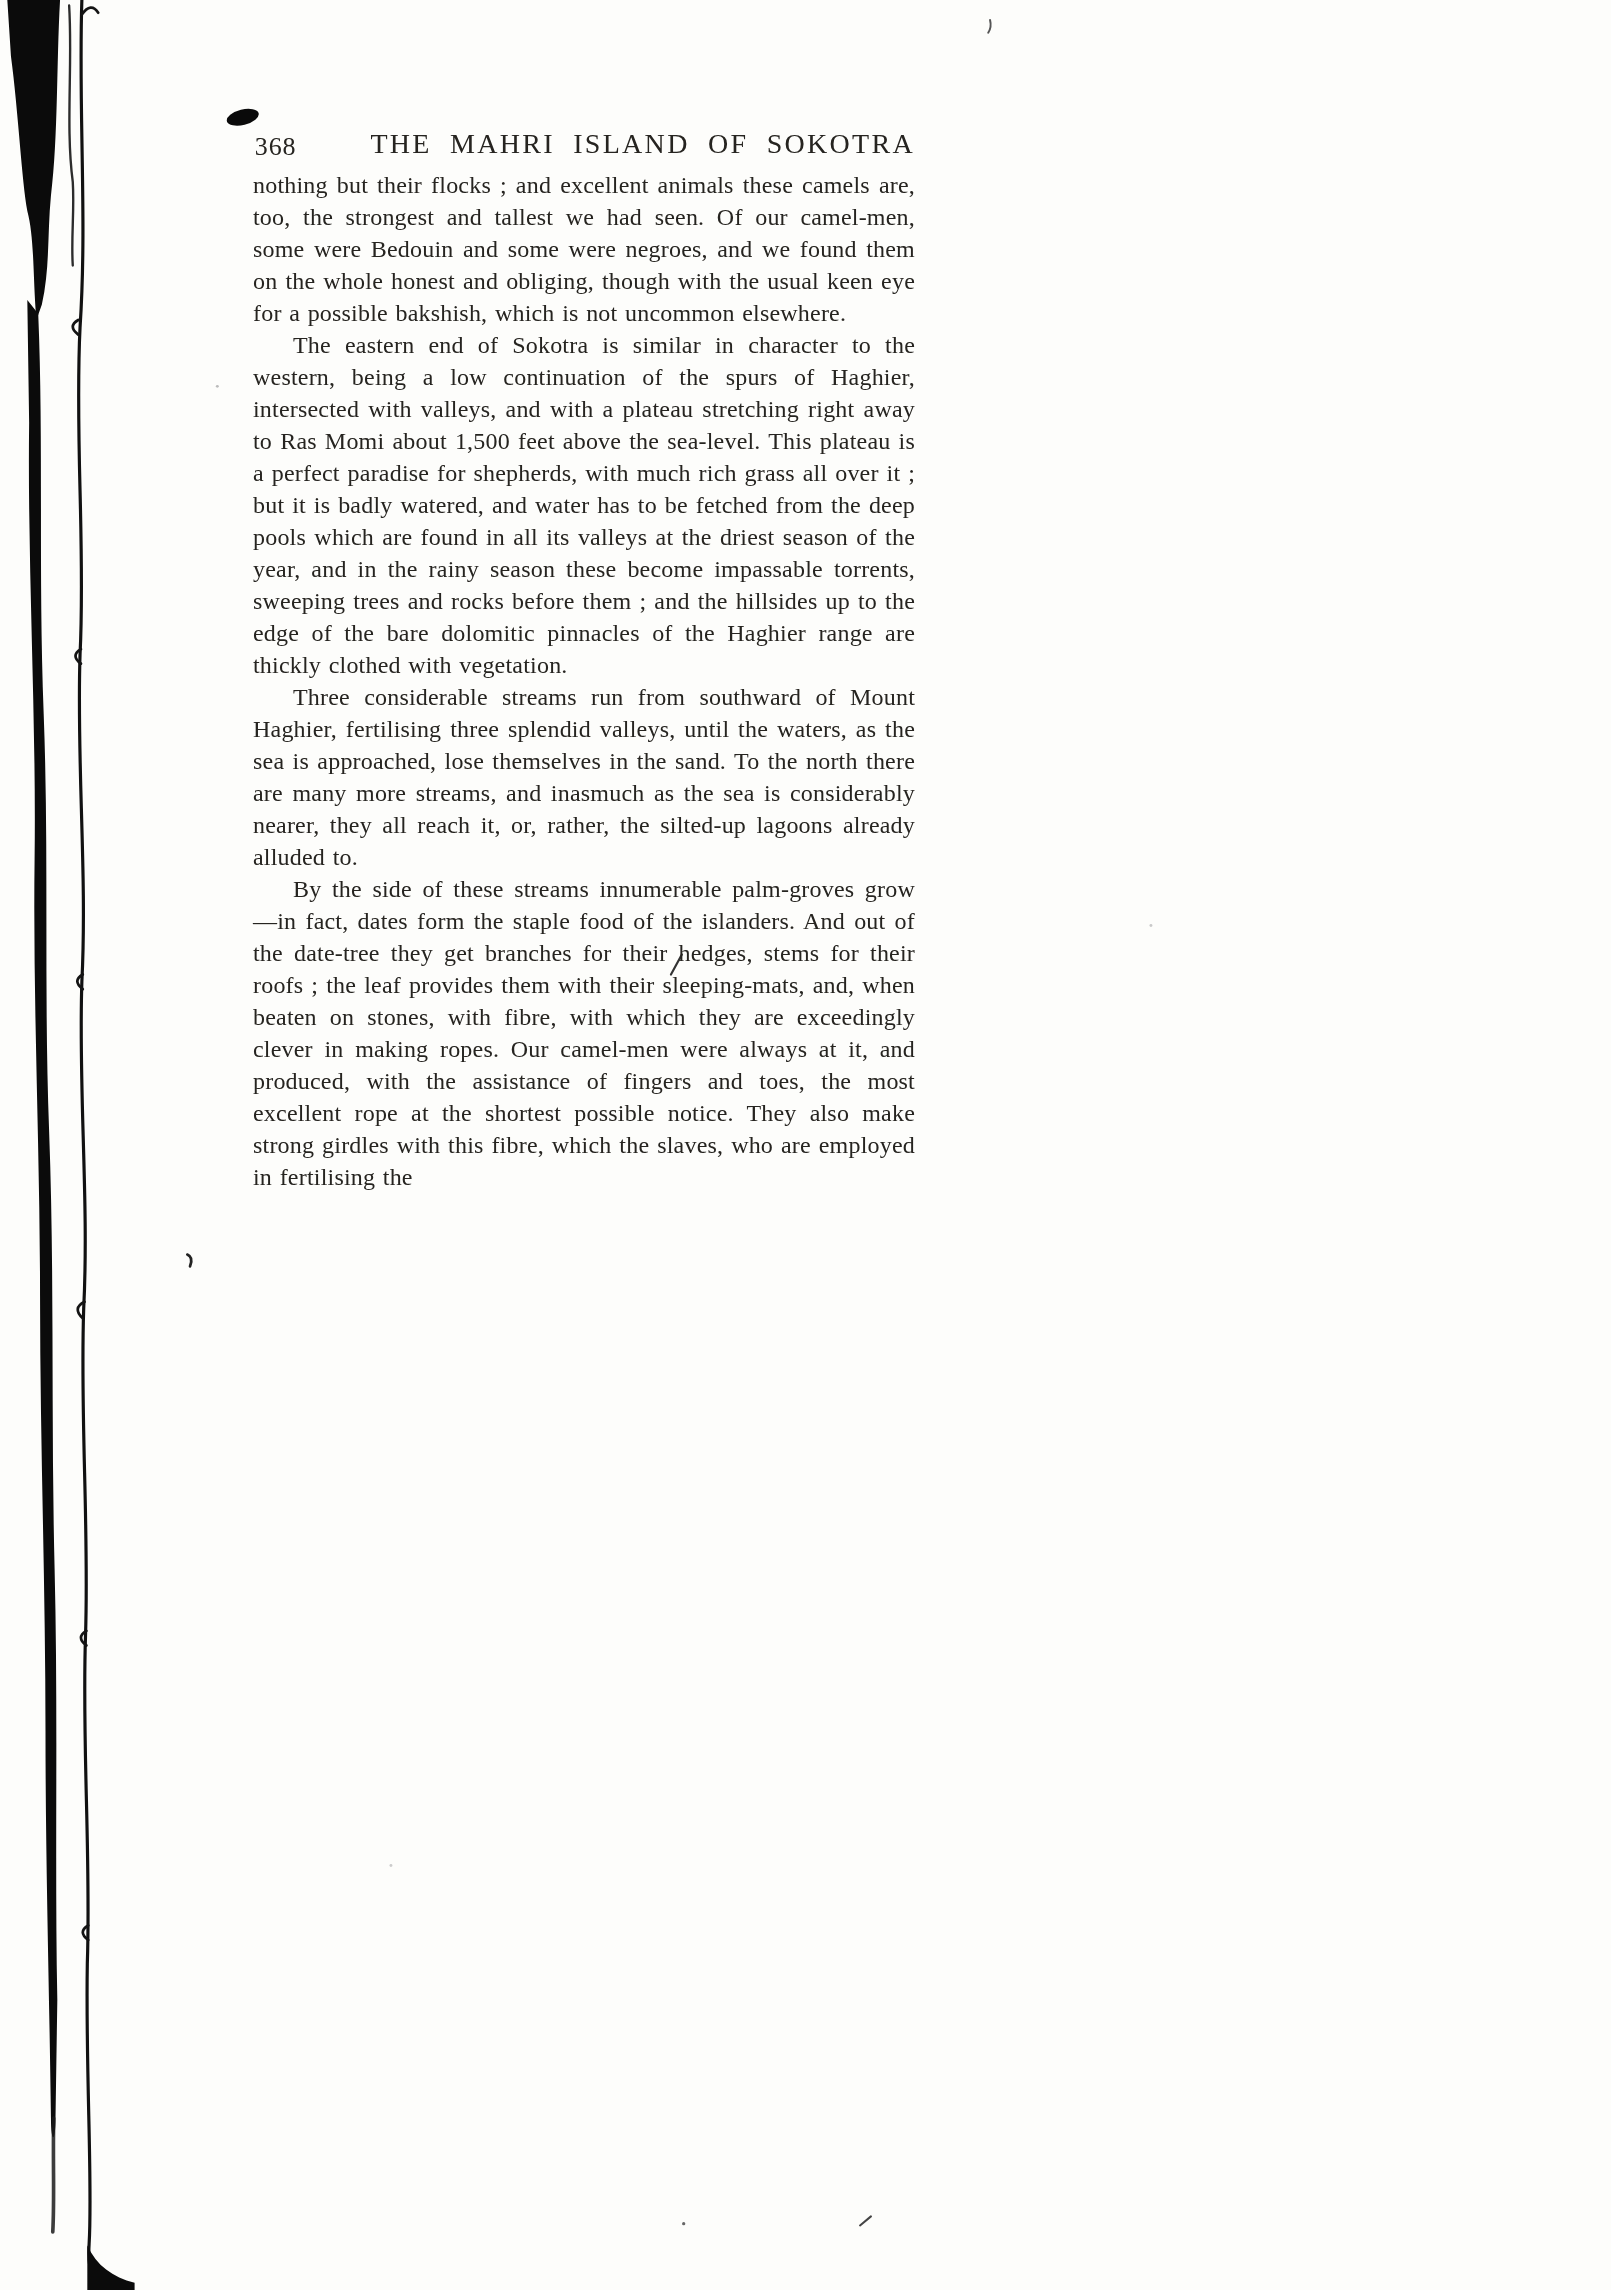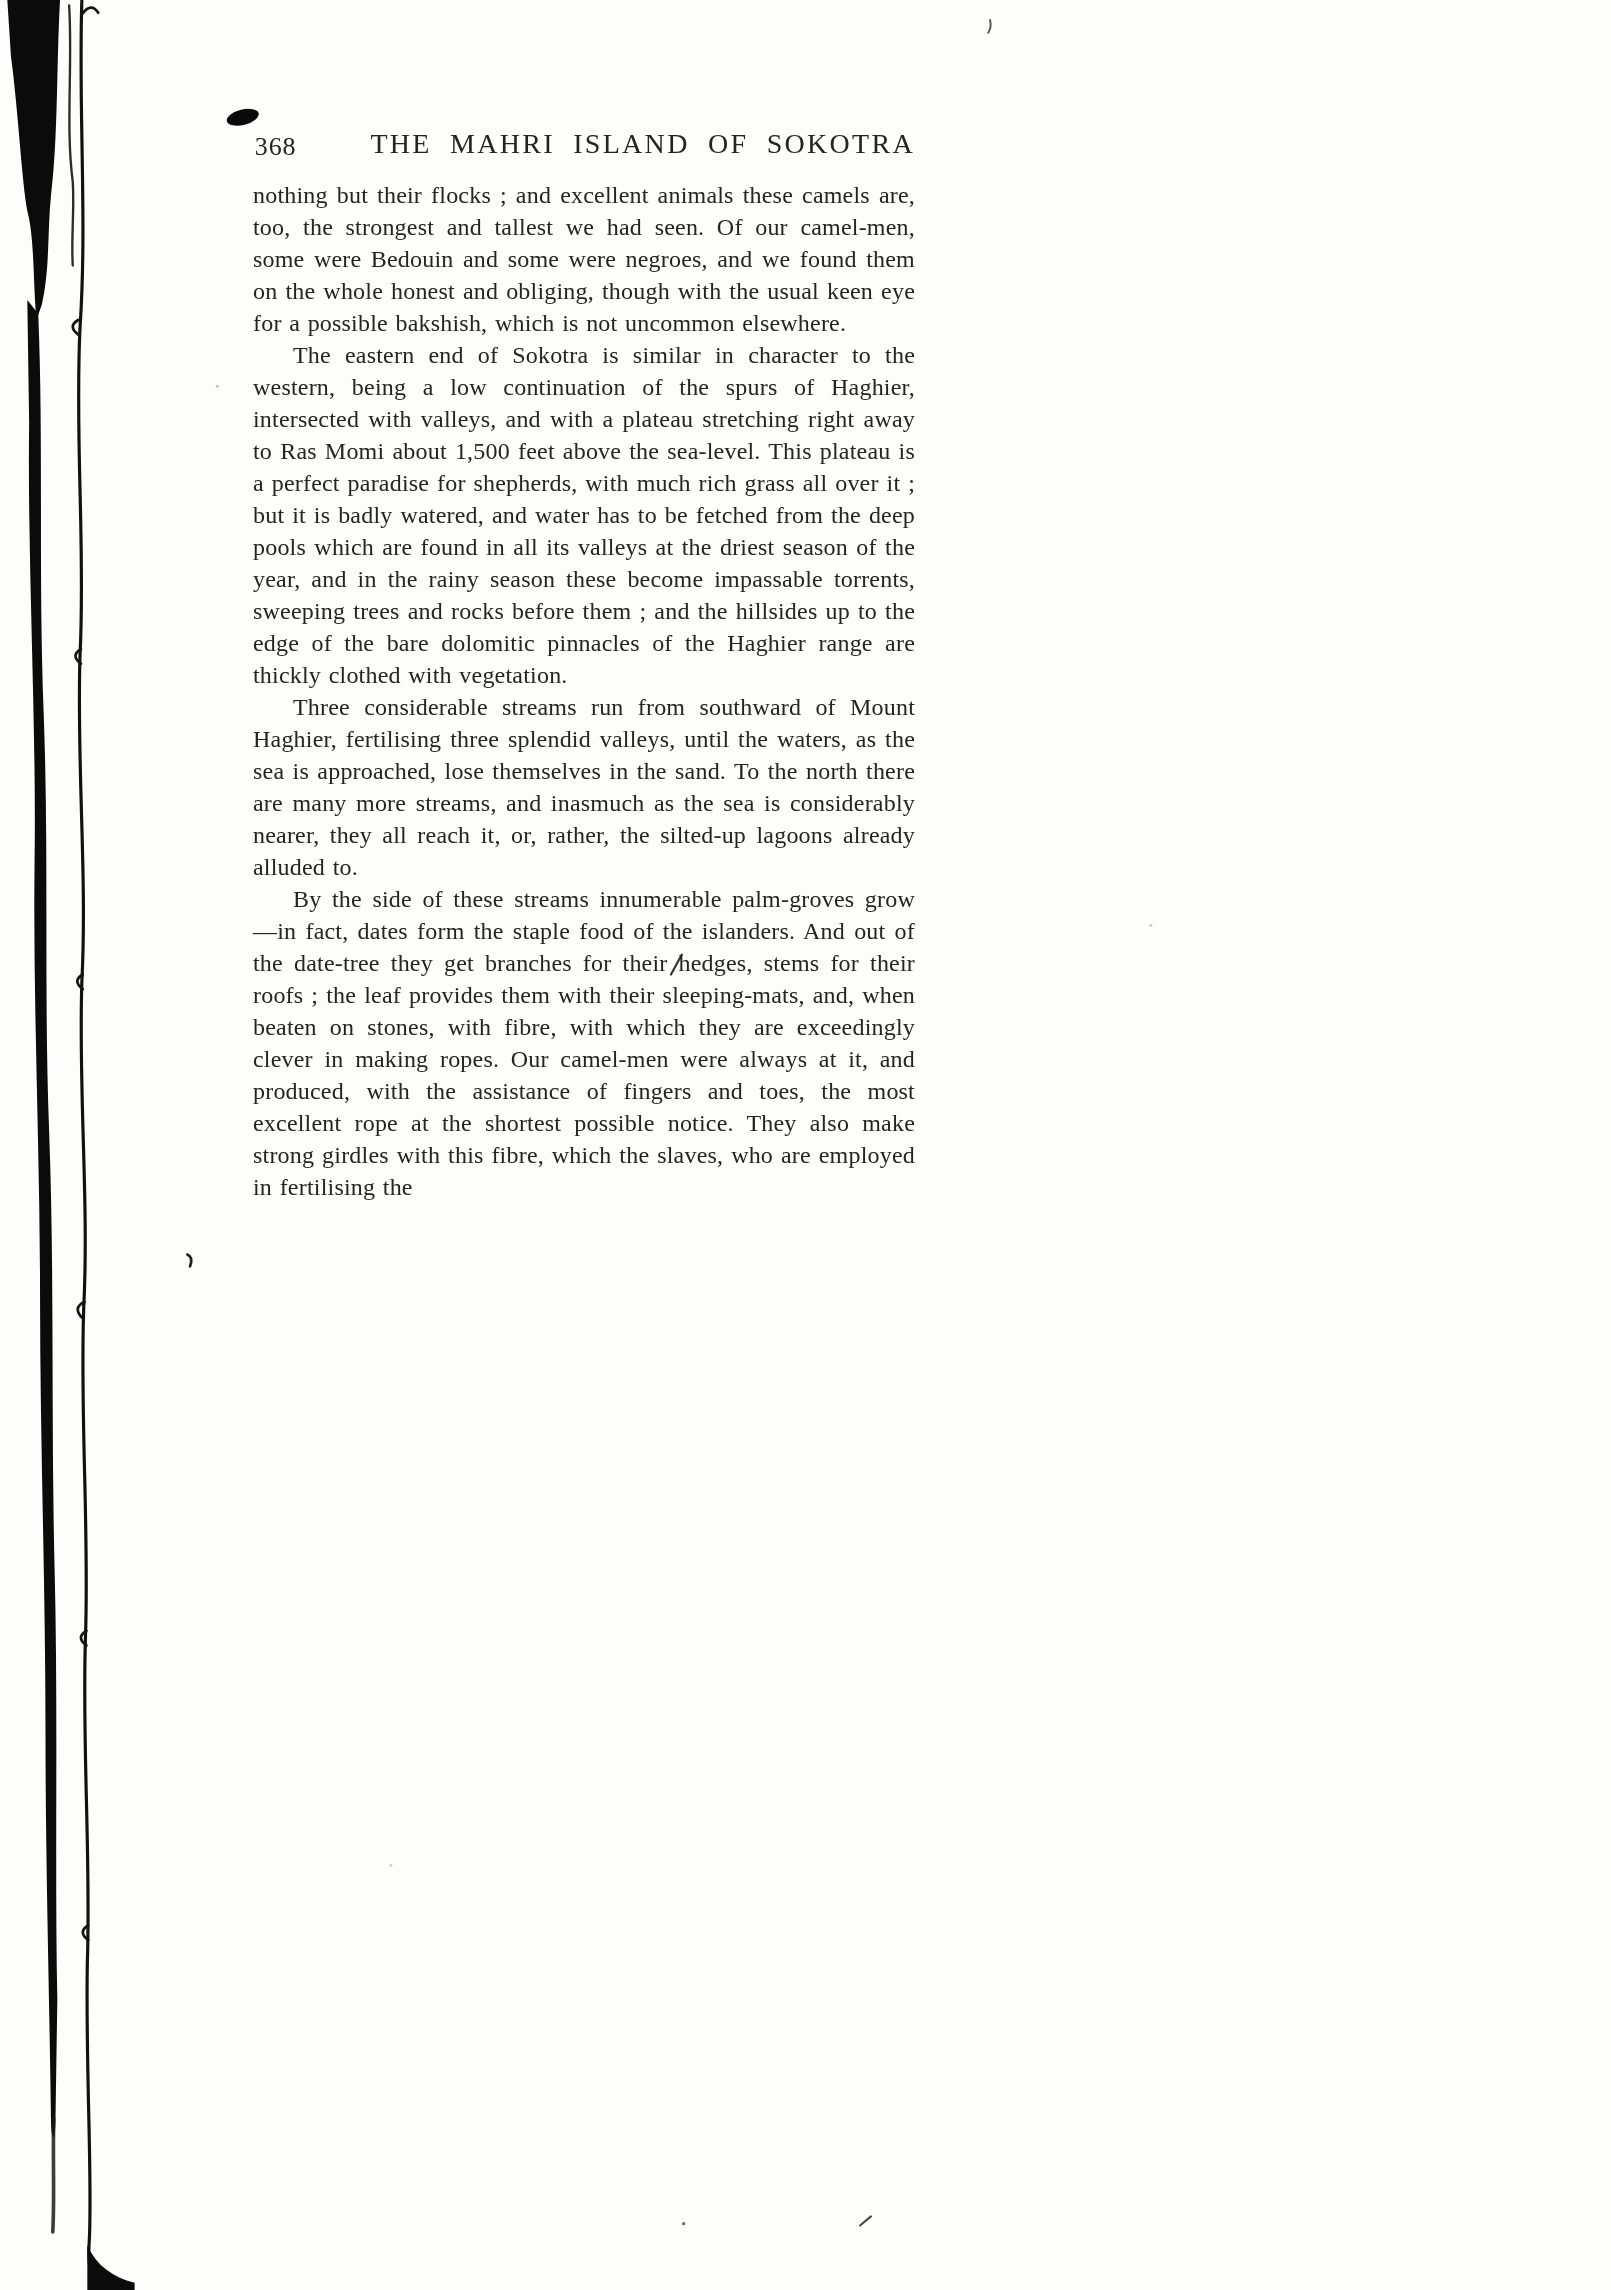--- a/index.html
+++ b/index.html
@@ -21,21 +21,21 @@
   }
   .text-block {
     position: absolute;
     left: 253px;
     top: 128px;
     width: 662px;
   }
   .page-header {
     position: relative;
     height: 35px;
-    margin-bottom: 16px;
+    margin-bottom: 6px;
   }
   .page-num {
     position: absolute;
     left: 1.8px;
     top: 3.6px;
     font-size: 26px;
     letter-spacing: 0.9px;
   }
   .running-title {
     display: block;

